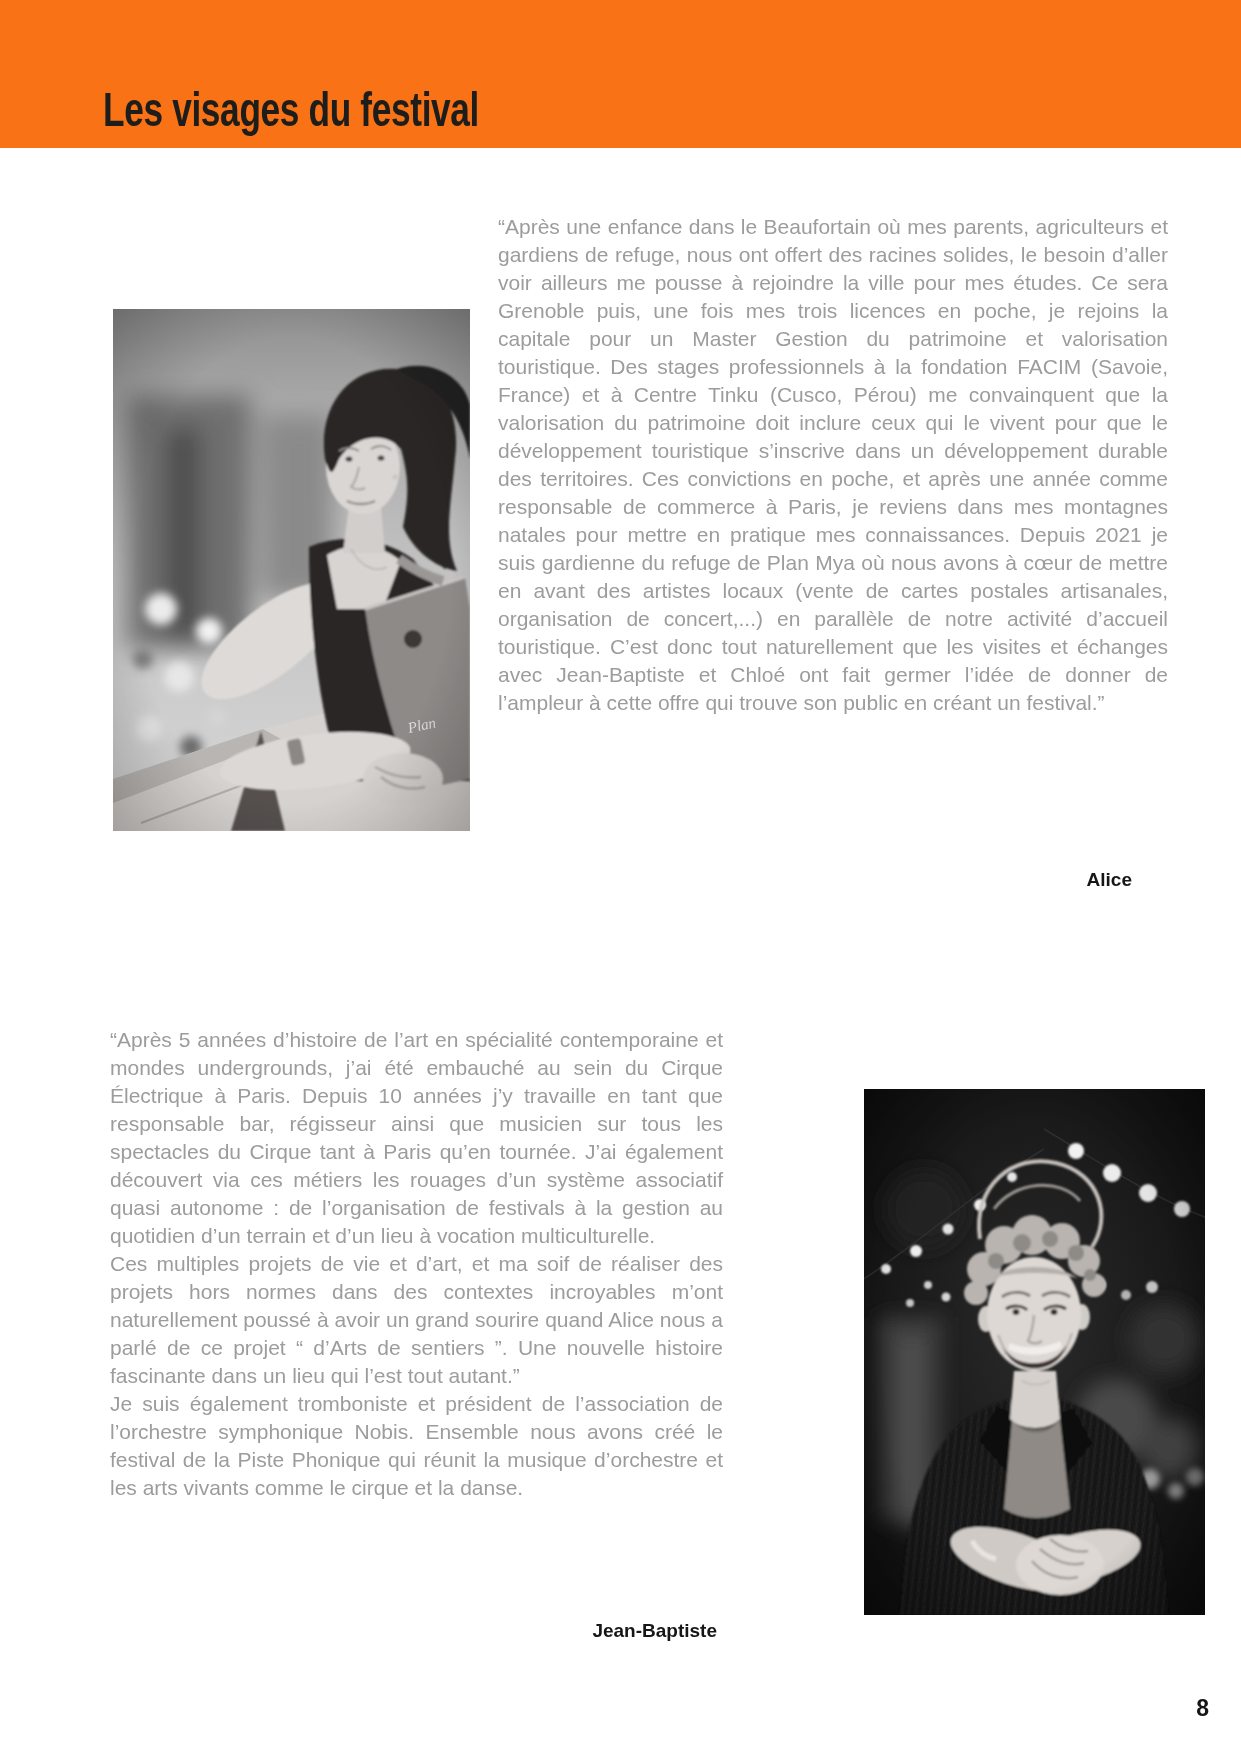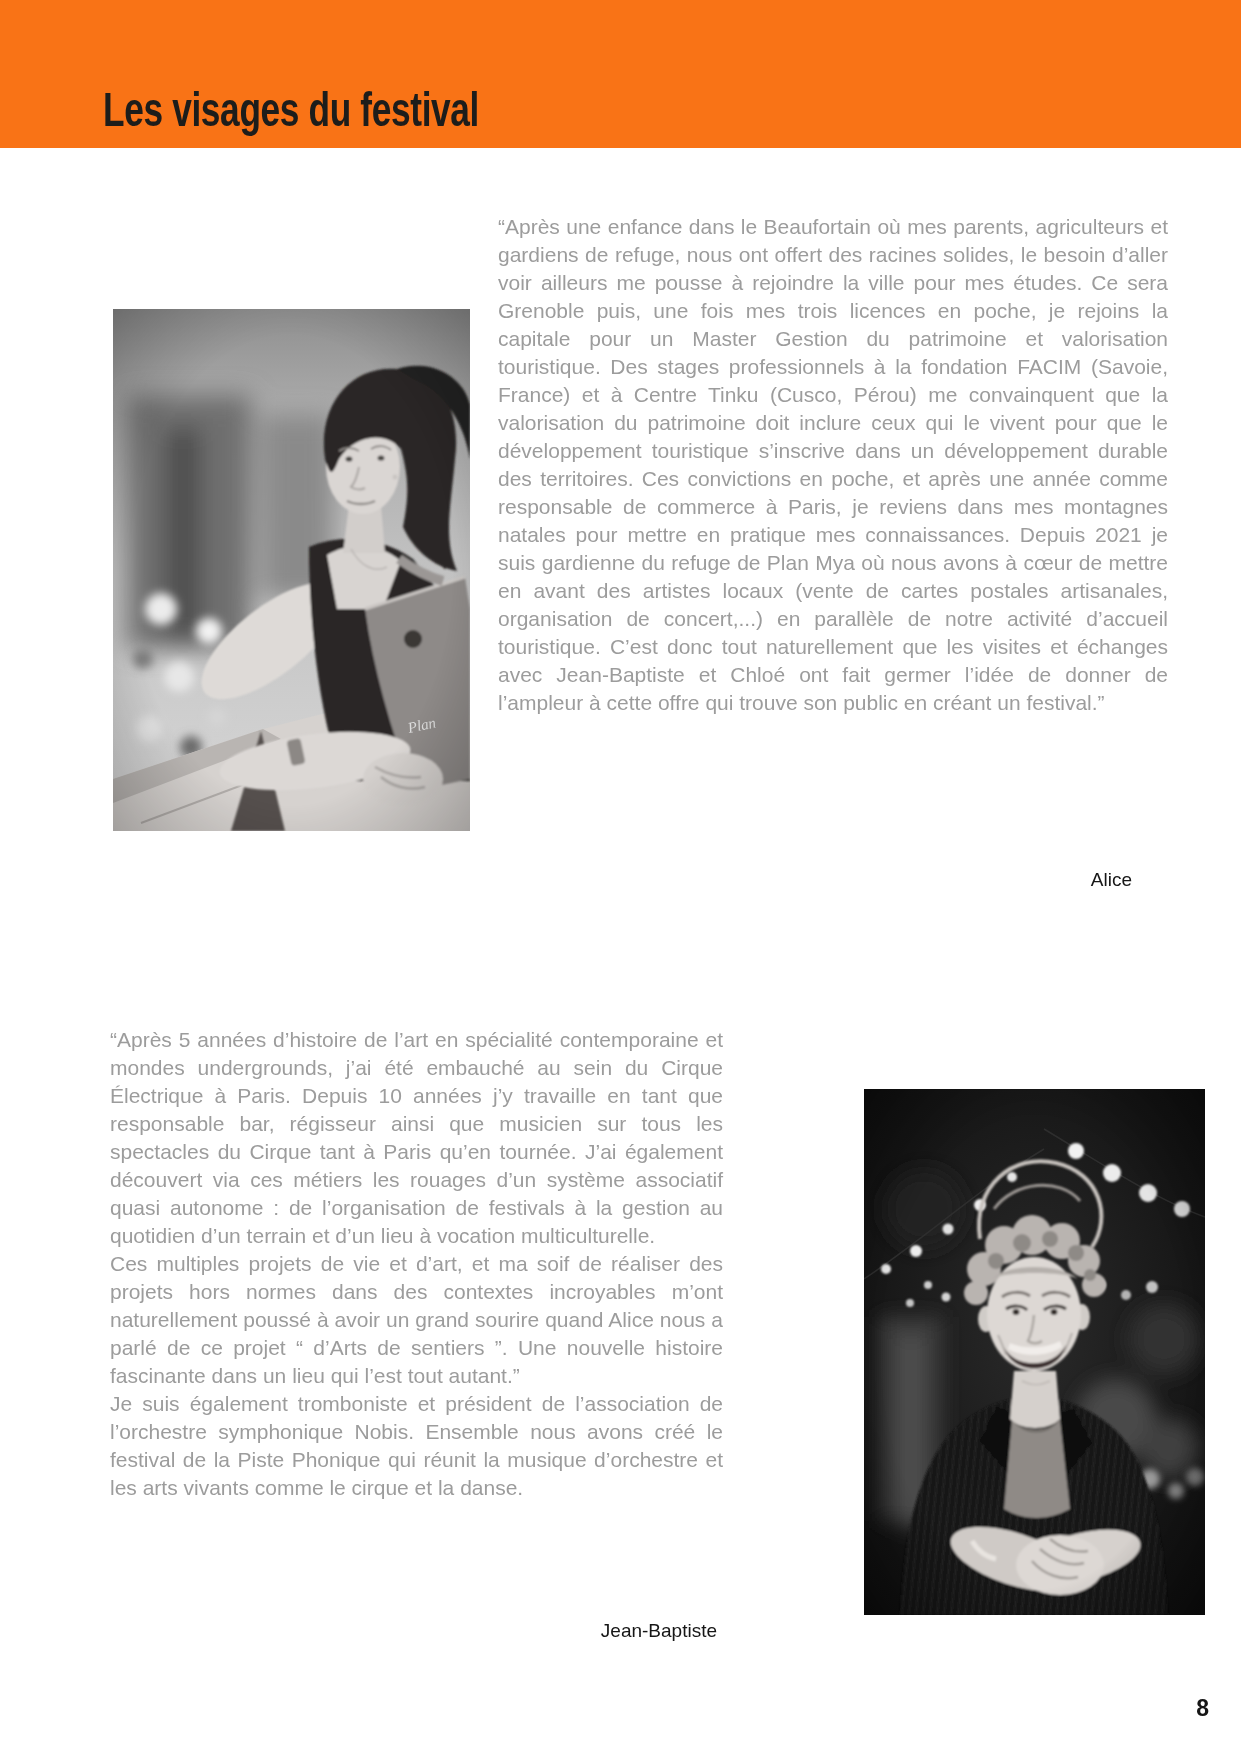--- a/index.html
+++ b/index.html
@@ -30,21 +30,21 @@
     position: absolute;
     font-size: 21px; line-height: 28px;
     color: #9C9C9C;
     text-align: justify;
   }
   .quote p { margin: 0; }
   .quote-alice { left: 462px; top: 213px; width: 670px; margin-left: 36px; }
   .quote-jb   { left: 110px; top: 1026px; width: 613px; }
   .author {
     position: absolute;
-    font-size: 19px; font-weight: normal; color: #161616;
+    font-size: 19px; font-weight: bold; color: #161616;
     text-align: right;
   }
   .author-alice { left: 462px; top: 869px; width: 670px; }
   .author-jb   { left: 104px; top: 1620px; width: 613px; }
   .photo { position: absolute; overflow: hidden; background: #cccccc; }
   .photo-alice { left: 73px;  top: 293px;  width: 357px; height: 522px; }
   .photo-jb    { left: 824px; top: 1073px; width: 341px; height: 526px; }
   .photo svg { display: block; width: 100%; height: 100%; }
   .page-number {
     position: absolute; top: 1695px; right: 32px;

